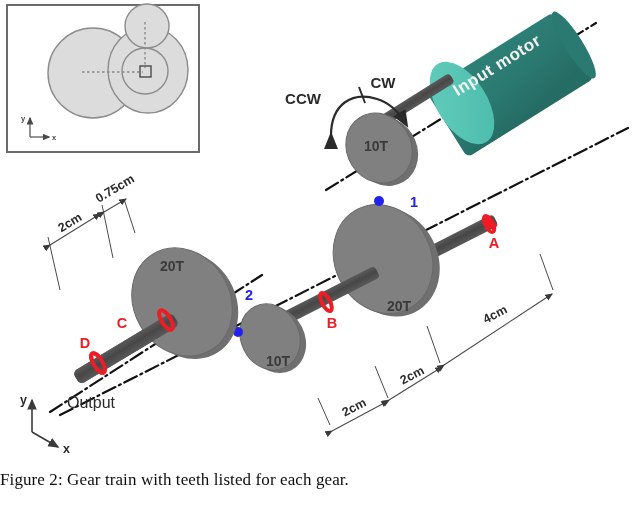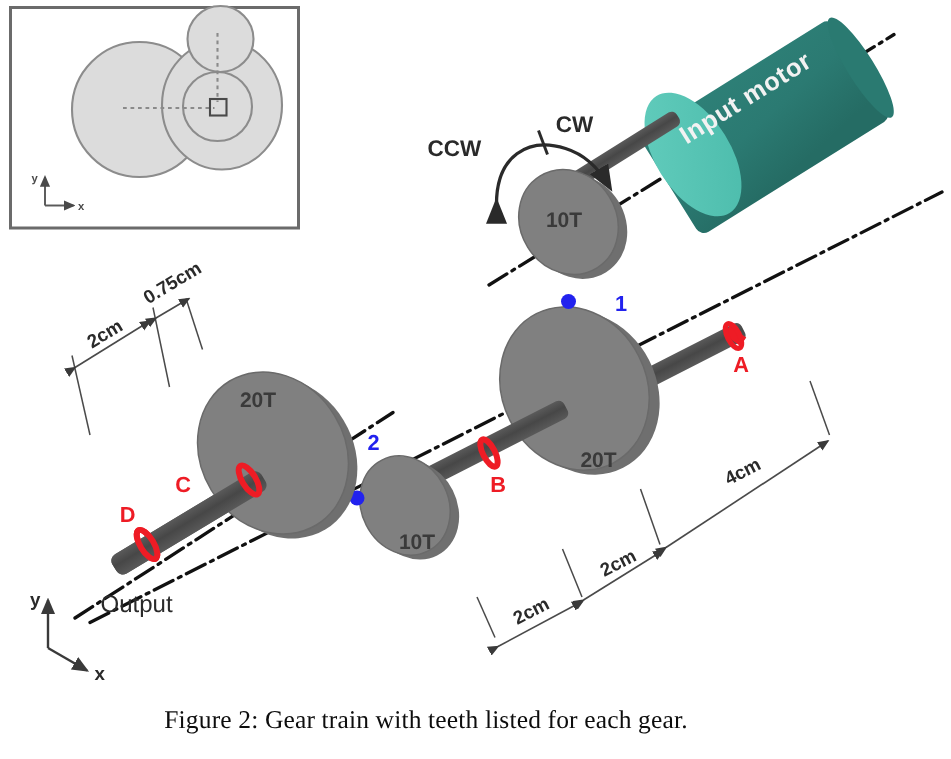--- a/index.html
+++ b/index.html
@@ -19,21 +19,21 @@
     left: 0; top: 0;
     width: 634px;
     height: 506px;
   }
   svg { display: block; }
   .cap {
     position: absolute;
     left: 0;
     top: 470px;
     width: 568px;
-    text-align: center;
+    text-align: left;
     font-family: "Liberation Serif", serif;
     font-size: 17px;
     color: #0d0d0d;
     letter-spacing: 0.1px;
   }
   text { font-family: "Liberation Sans", sans-serif; }
   .gear-label { font-size: 14px; fill: #3a3a3a; font-weight: 600; }
   .dim-label  { font-size: 12.5px; fill: #2a2a2a; font-weight: 600; }
   .bearing-label { font-size: 14.5px; fill: #ee1c25; font-weight: bold; }
   .point-label  { font-size: 14.5px; fill: #2222ee; font-weight: bold; }

